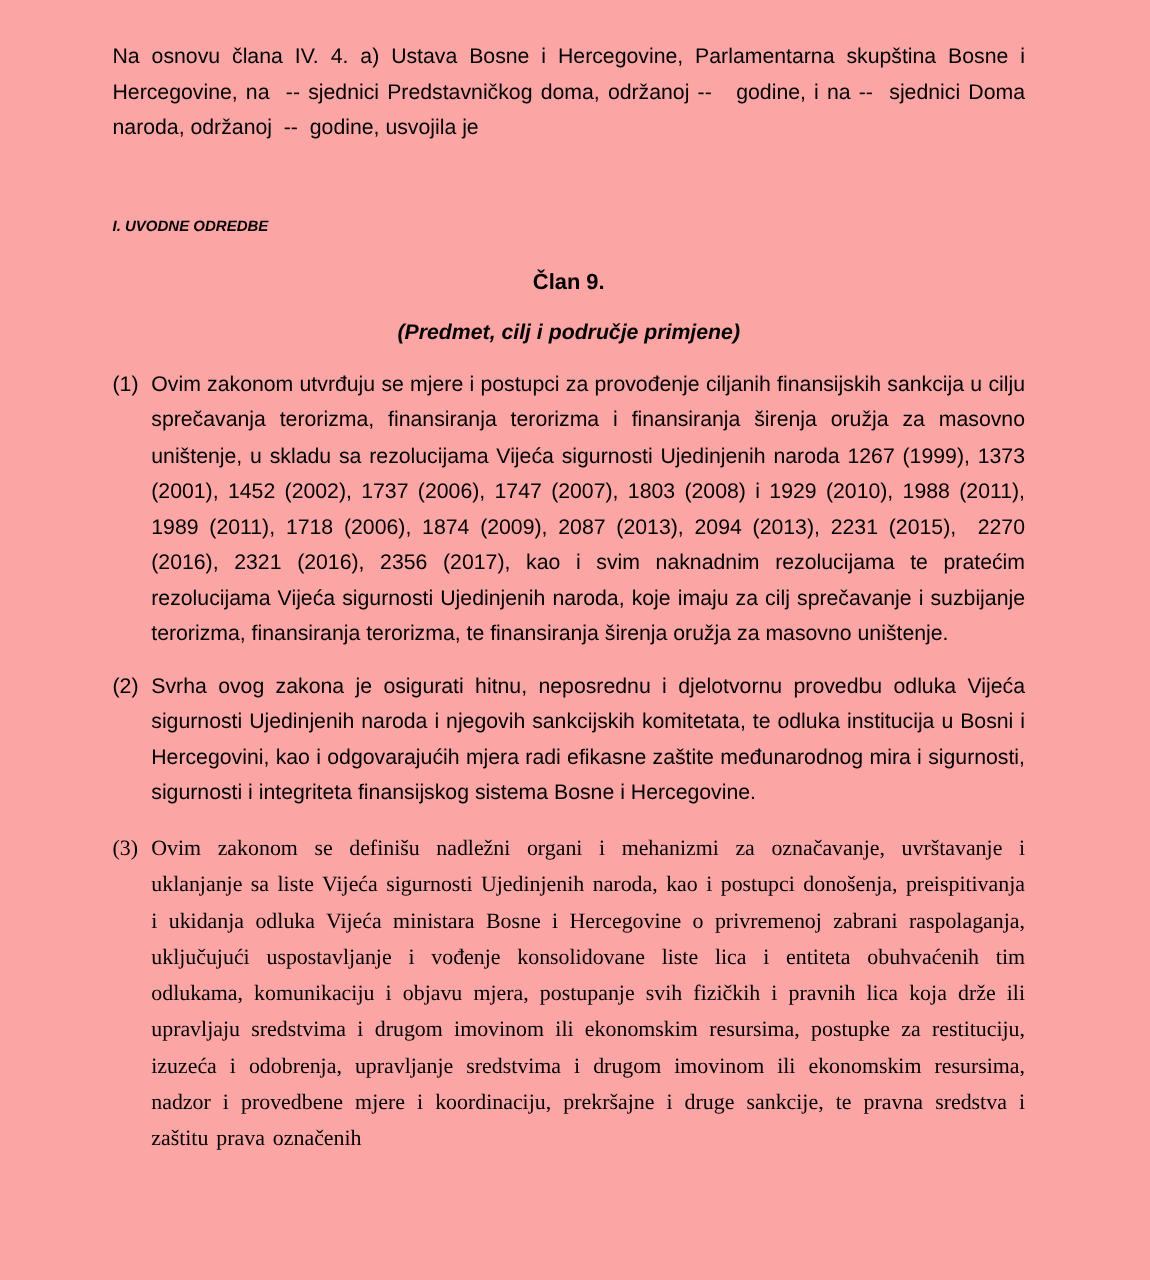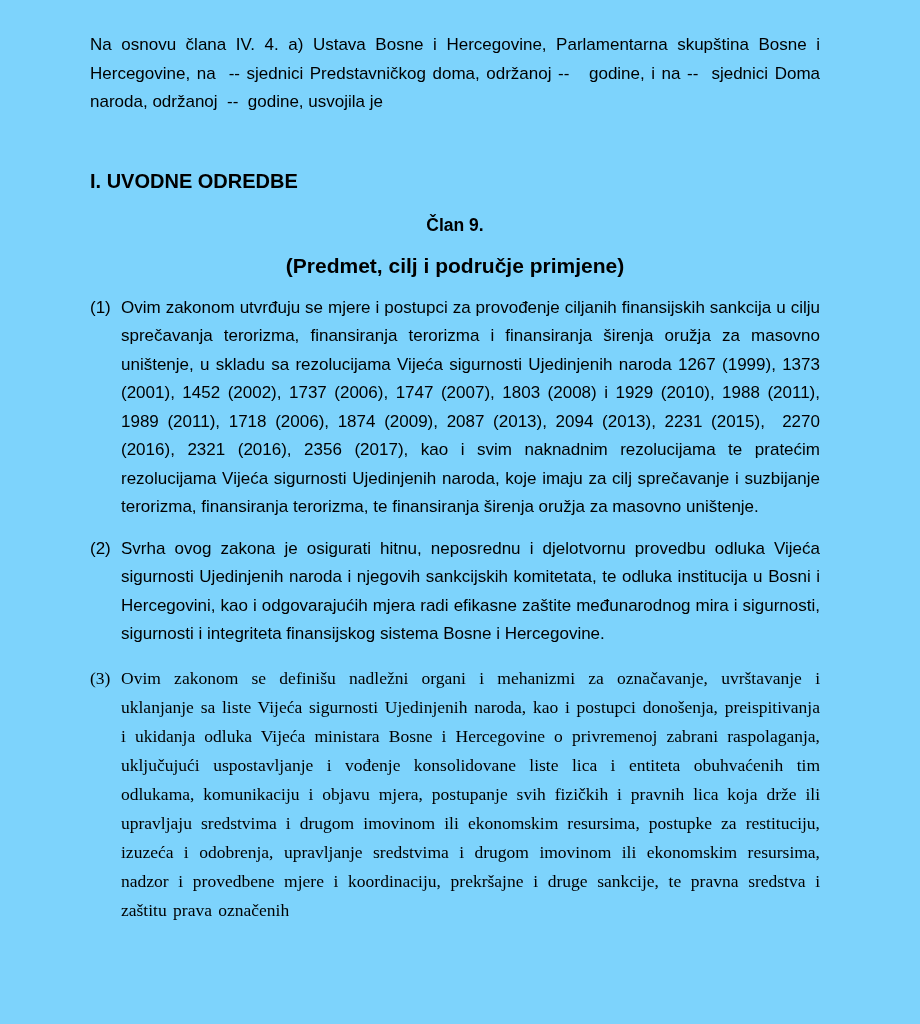--- a/index.html
+++ b/index.html
@@ -12,60 +12,62 @@
     height: 1024px;
     overflow: hidden;
     color: #000000;
     font-family: "Liberation Sans", sans-serif;
   }
   .page {
     box-sizing: border-box;
     width: 920px;
     height: 1024px;
     padding: 31px 100px 0 90px;
-    background: #7dd3fc;
+    background: #fca5a5;
   }
   .intro {
     margin: 0 0 53px 0;
     font-size: 17px;
     line-height: 28.5px;
     text-align: justify;
     font-family: "Liberation Sans", sans-serif;
   }
   .law-title {
     margin: 0 0 50px 0;
     font-size: 17.5px;
     line-height: 31px;
     font-weight: 700;
     text-align: center;
     font-family: "Liberation Sans", sans-serif;
   }
   .section-heading {
     margin: 0 0 21px 0;
-    font-size: 20px;
+    font-size: 12px;
     line-height: 22px;
     font-weight: 700;
     text-align: left;
     font-family: "Liberation Sans", sans-serif;
+    font-style: italic;
   }
   .article-number {
     margin: 0 0 17px 0;
     font-size: 17.5px;
     line-height: 24px;
     font-weight: 700;
     text-align: center;
     font-family: "Liberation Sans", sans-serif;
   }
   .article-subtitle {
     margin: 0 0 16px 0;
-    font-size: 21px;
+    font-size: 17px;
     line-height: 24px;
     font-weight: 700;
     text-align: center;
     font-family: "Liberation Sans", sans-serif;
+    font-style: italic;
   }
   .para {
     display: flex;
     align-items: flex-start;
     margin: 0 0 13px 0;
   }
   .para .num {
     flex: 0 0 31px;
     width: 31px;
   }

